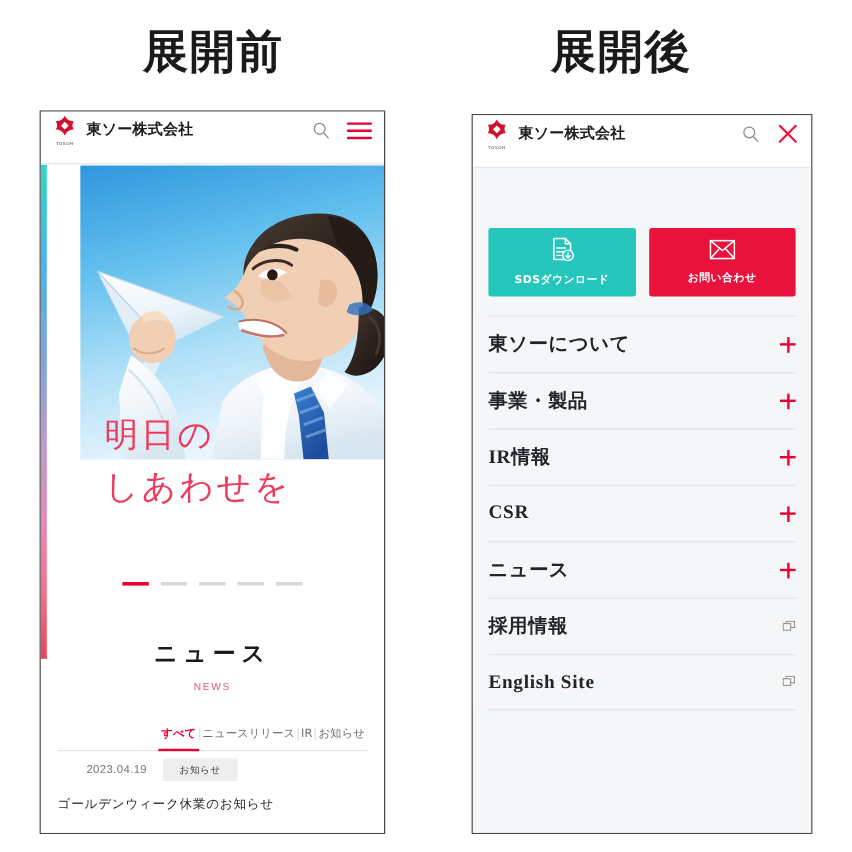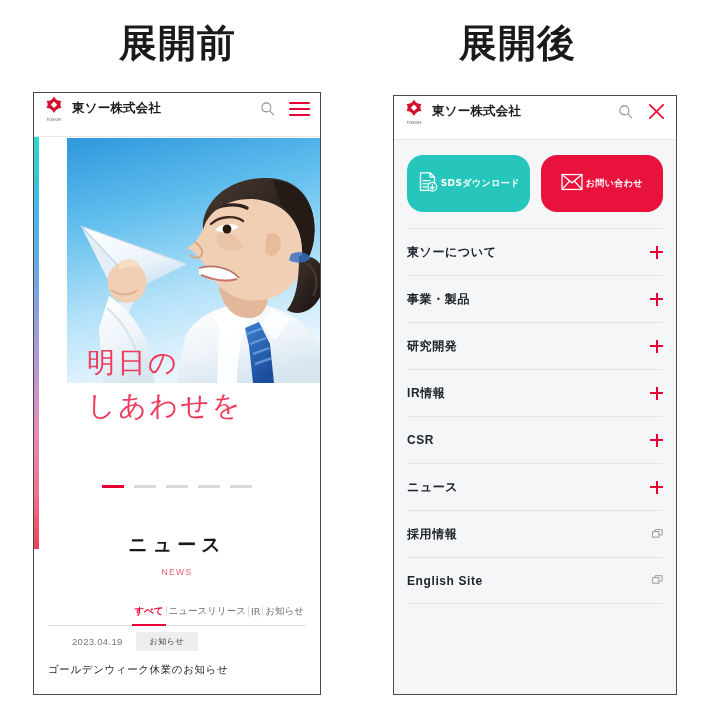--- a/index.html
+++ b/index.html
@@ -123,41 +123,41 @@
   }
   .ni-title {
     margin-top: 12px; font-size: 10.5px; color: #262626; letter-spacing: .6px;
     font-family: "DejaVu Sans", "Liberation Sans", sans-serif;
   }
 
   
   .right-body { background: #f5f6f7; height: 554px; position: relative; }
   .cta-row { display: flex; gap: 11px; padding: 15px 13px 16px; }
   .cta {
-    flex: 1; height: 57px; border-radius: 16px;
-    display: flex; flex-direction: row; align-items: center; justify-content: center;
-    gap: 3px; cursor: pointer;
+    flex: 1; height: 57px; border-radius: 2px;
+    display: flex; flex-direction: column; align-items: center; justify-content: center;
+    gap: 3px; cursor: pointer; margin-top: 35px;
   }
   .cta.sds { background: #27c6bd; }
   .cta.contact { background: #e8123c; }
   .cta-label {
     color: #fff; font-size: 9px; font-weight: 700; letter-spacing: .4px;
     font-family: "DejaVu Sans", "Liberation Sans", sans-serif;
   }
 
   .menu-list { background: #f5f6f7; padding: 0 13px; }
   .menu-item {
     display: flex; align-items: center;
     height: 47px; border-top: 1px solid #e2e4e6; cursor: pointer;
   }
   .menu-item:first-child { border-top: 1px solid #e2e4e6; }
   .menu-item:last-child { border-bottom: 1px solid #e2e4e6; }
   .mi-label {
-    font-size: 12px; color: #20242b; font-weight: 700; letter-spacing: .6px;
-    font-family: Liberation Sans, sans-serif;
+    font-size: 16px; color: #20242b; font-weight: 700; letter-spacing: .6px;
+    font-family: Liberation Serif, serif;
   }
   .mi-icon { margin-left: auto; display: flex; align-items: center; }
   .plus { position: relative; width: 13px; height: 13px; }
   .plus::before, .plus::after {
     content: ""; position: absolute; background: #e60033;
   }
   .plus::before { left: 0; top: 5.5px; width: 13px; height: 2px; }
   .plus::after  { top: 0; left: 5.5px; height: 13px; width: 2px; }
 </style>
 </head>
@@ -393,26 +393,20 @@
             </span>
         </div>
 
         <div class="menu-item">
           <span class="mi-label">事業・製品</span>
           <span class="mi-icon">
               <span class="plus"></span>
             </span>
         </div>
 
-        <div class="menu-item">
-          <span class="mi-label">研究開発</span>
-          <span class="mi-icon">
-              <span class="plus"></span>
-            </span>
-        </div>
 
         <div class="menu-item">
           <span class="mi-label">IR情報</span>
           <span class="mi-icon">
               <span class="plus"></span>
             </span>
         </div>
 
         <div class="menu-item">
           <span class="mi-label">CSR</span>

